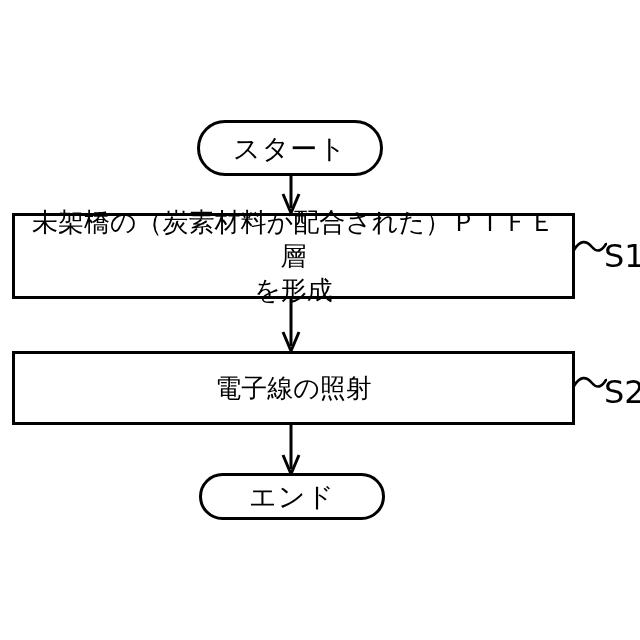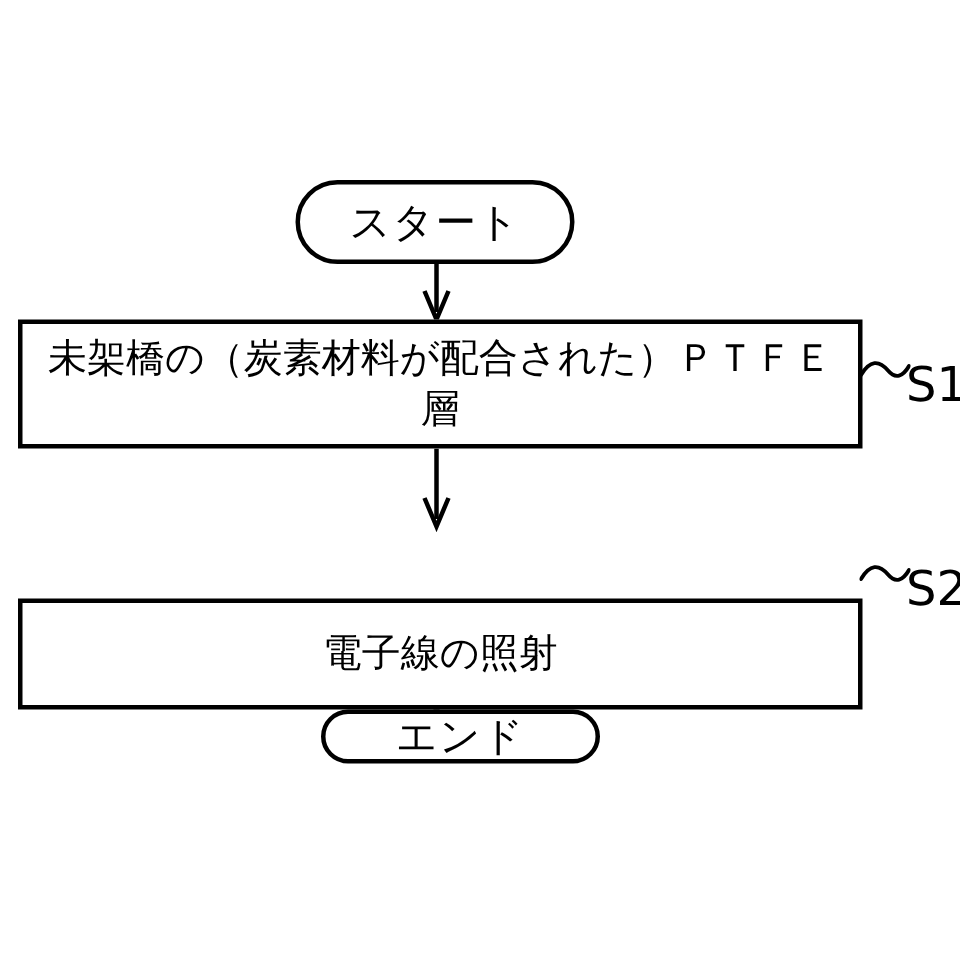--- a/index.html
+++ b/index.html
@@ -42,24 +42,24 @@
     white-space: nowrap;
   }
 
   #node-start {
     left: 197px;
     top: 120px;
     width: 186px;
     height: 56px;
   }
   #node-end {
-    left: 214px;
+    left: 199px;
     top: 473px;
     width: 186px;
-    height: 36px;
+    height: 47px;
   }
 
   
   .process {
     position: absolute;
     box-sizing: border-box;
     border: 3px solid #000000;
     background: #ffffff;
     display: flex;
     align-items: center;
@@ -77,21 +77,20 @@
     left: 12px;
     top: 213px;
     width: 563px;
     height: 86px;
   }
   #node-s2 {
     left: 12px;
     top: 351px;
     width: 563px;
     height: 74px;
-    margin-top: 48px;
   }
 
   
   .connector {
     position: absolute;
     left: 0;
     top: 0;
     width: 640px;
     height: 640px;
     pointer-events: none;
@@ -137,20 +136,21 @@
     </g>
   </svg>
 
   <div id="node-start" class="terminator">
     <span class="node-label">スタート</span>
   </div>
 
   <div id="node-s1" class="process">
     <span class="node-label">
       <span>未架橋の（炭素材料が配合された）ＰＴＦＥ層</span><br>
+      <span>を形成</span>
     </span>
   </div>
 
   <svg class="leader" id="leader-s1" width="34" height="18" viewBox="0 0 34 18" xmlns="http://www.w3.org/2000/svg">
     <path d="M1,12 C7,2 13,2 19,9 C24,15 29,13 33,6" fill="none" stroke="#000" stroke-width="2.6" stroke-linecap="round"></path>
   </svg>
   <span class="step-ref" id="step-ref-s1">S1</span>
 
   <div id="node-s2" class="process">
     <span class="node-label">電子線の照射</span>

